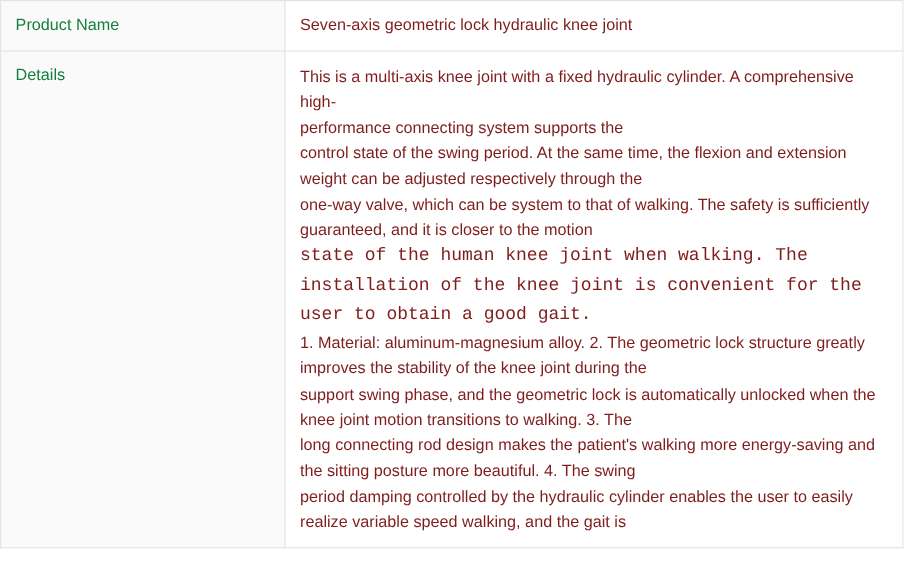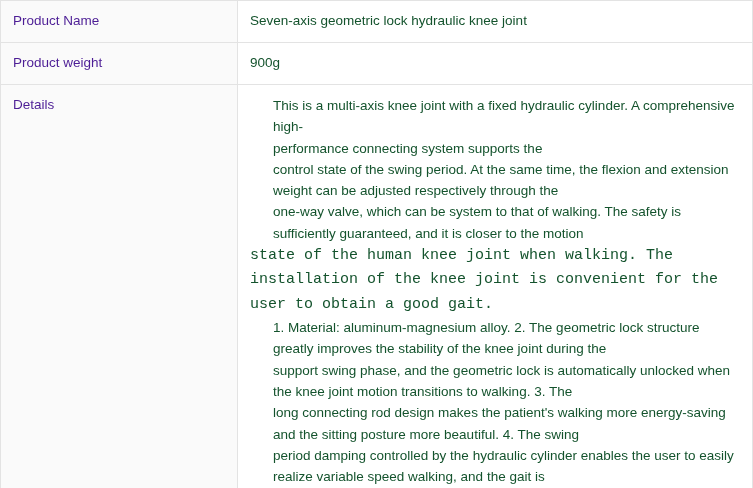--- a/index.html
+++ b/index.html
@@ -22,63 +22,58 @@
   .spec-table td {
     border: 1px solid #e3e3e3;
     vertical-align: top;
     padding: 10px 12px;
     font-size: 13.5px;
     line-height: 1.55;
   }
   .label-cell {
     width: 212px;
     background: #fafafa;
-    color: #4c1d95;
+    color: #15803d;
   }
   .value-cell {
     background: #ffffff;
-    color: #14532d;
+    color: #7f1d1d;
   }
   .row-name .label-cell,
   .row-name .value-cell,
   .row-material .label-cell,
   .row-material .value-cell,
   .row-weight .label-cell,
   .row-weight .value-cell {
     height: 18px;
   }
   .details-label-cell {
     background: #fafafa;
   }
   .details-body .line {
     display: block;
   }
   .line-sm {
     font-size: 13.5px;
     line-height: 1.58;
-    margin-left: 23px;
   }
   .line-lg {
     font-size: 15px;
     line-height: 1.62;
     font-family: Liberation Mono, monospace;
   }
 </style>
 </head>
 <body>
 
 <table class="spec-table">
   <tbody>
     <tr class="row-name">
       <td class="label-cell">Product Name</td>
       <td class="value-cell">Seven-axis geometric lock hydraulic knee joint</td>
-    </tr>
-    <tr class="row-weight">
-      <td class="label-cell">Product weight</td>
-      <td class="value-cell">900g</td>
     </tr>
     <tr class="row-details">
       <td class="label-cell details-label-cell">Details</td>
       <td class="value-cell details-body">
         <span class="line line-sm">This is a multi-axis knee joint with a fixed hydraulic cylinder. A comprehensive high-</span>
         <span class="line line-sm">performance connecting system supports the</span>
         <span class="line line-sm">control state of the swing period. At the same time, the flexion and extension weight can be adjusted respectively through the</span>
         <span class="line line-sm">one-way valve, which can be system to that of walking. The safety is sufficiently guaranteed, and it is closer to the motion</span>
         <span class="line line-lg">state of the human knee joint when walking. The installation of the knee joint is convenient for the user to obtain a good gait.</span>
         <span class="line line-sm">1. Material: aluminum-magnesium alloy. 2. The geometric lock structure greatly improves the stability of the knee joint during the</span>

